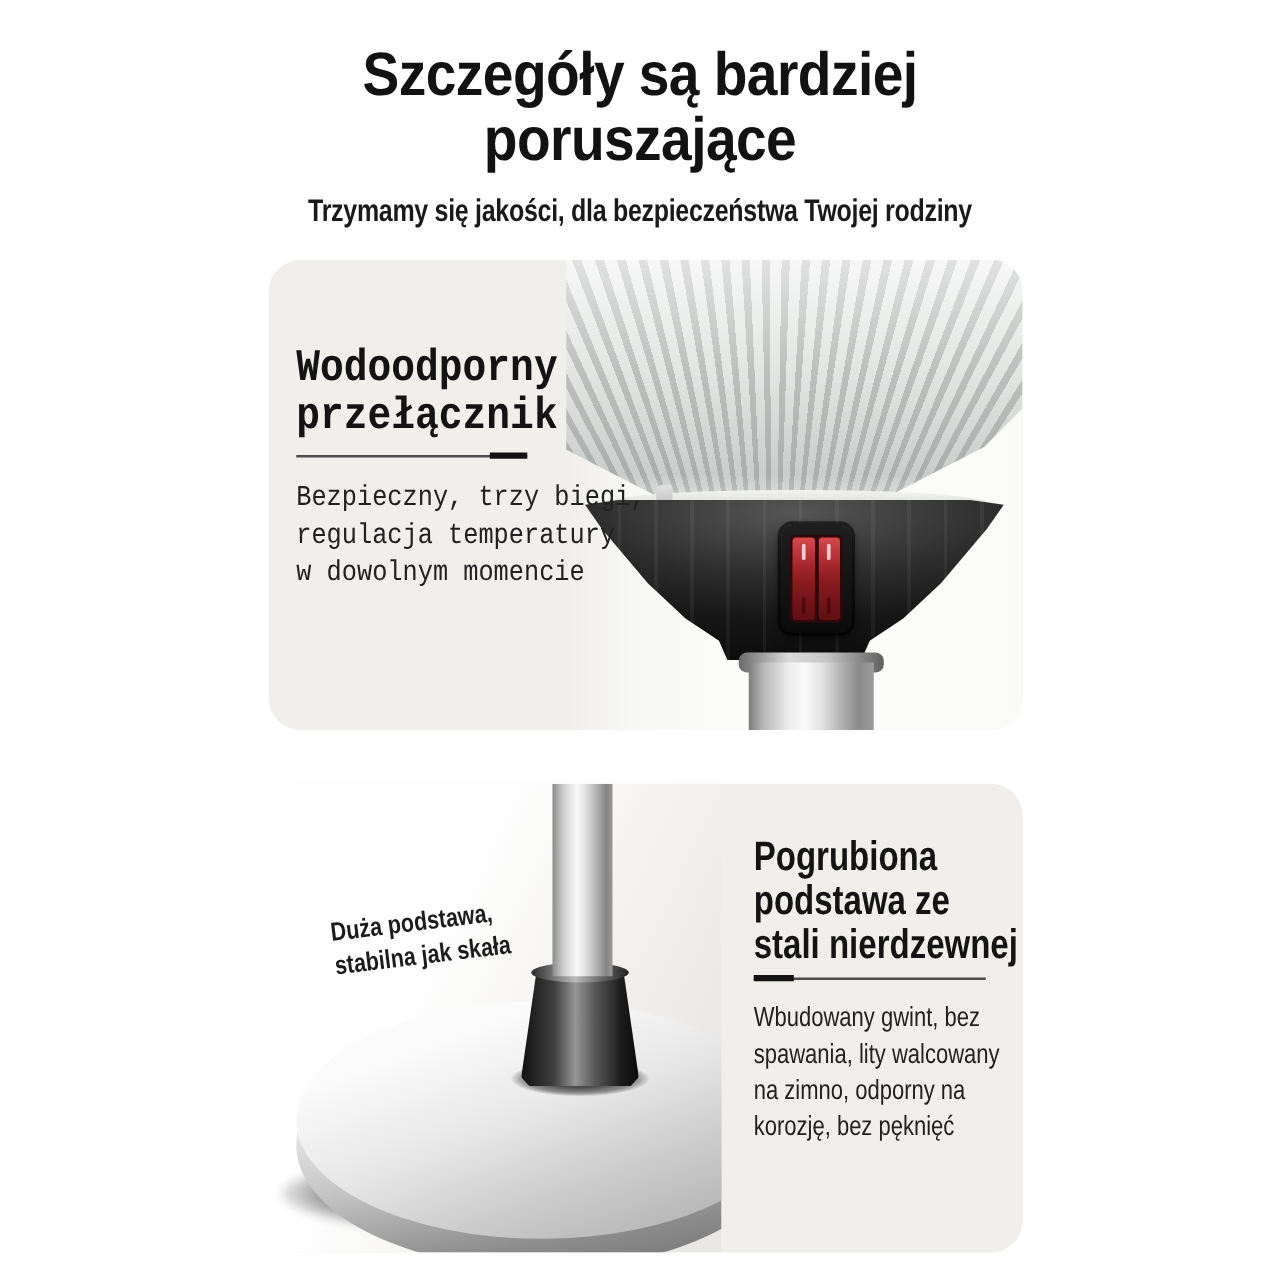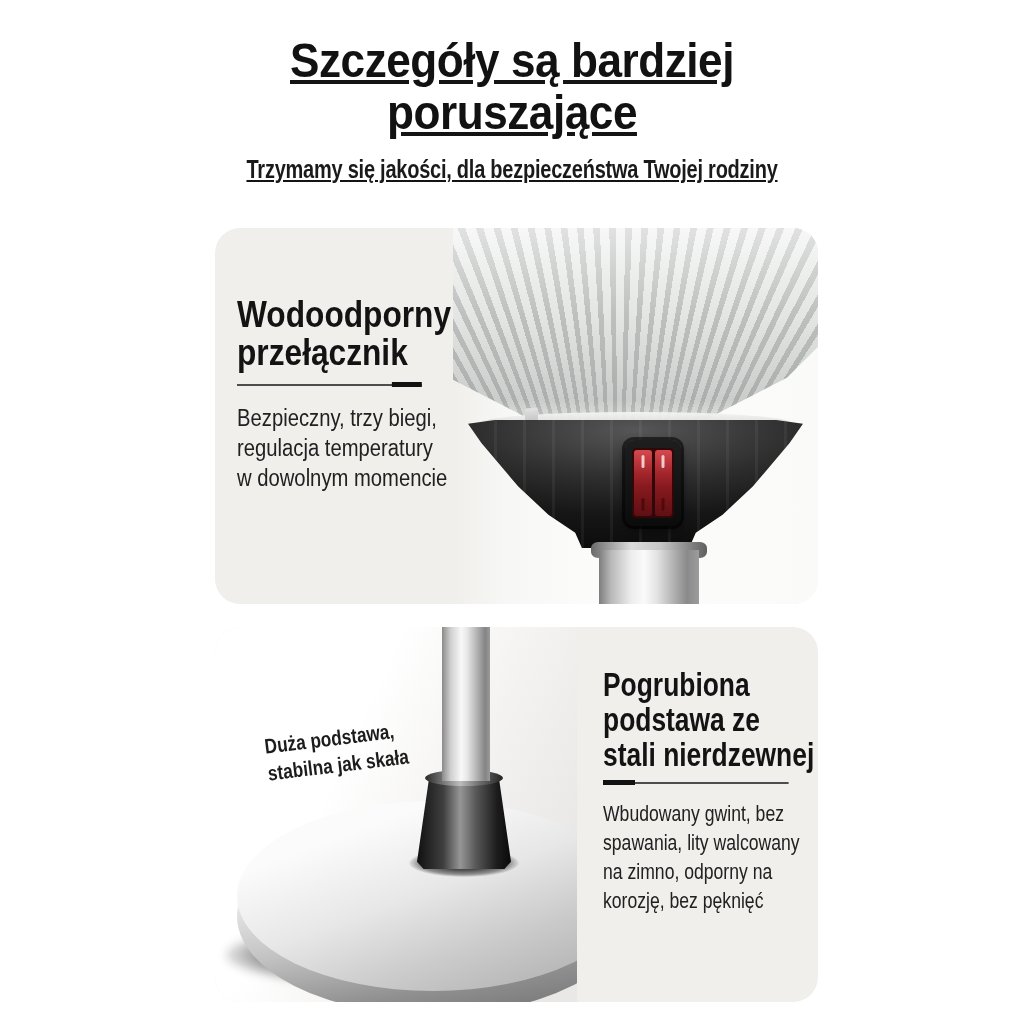--- a/index.html
+++ b/index.html
@@ -2,36 +2,36 @@
 <html><head>
 <meta charset="utf-8">
 <style>
   html,body { margin:0; padding:0; background:#ffffff; }
   .page {
     position:relative; width:1024px; height:1024px; overflow:hidden;
     background:#ffffff; font-family:"Liberation Sans", sans-serif; color:#141414;
   }
 
   
-  .header { position:absolute; top:34px; left:0; width:1024px; text-align:center;text-decoration:underline; }
+  .header { position:absolute; top:34px; left:0; width:1024px; text-align:center; }
   .title {
     margin:0 auto; max-width:660px; font-size:49px; line-height:52px; font-weight:bold;
     color:#121212; letter-spacing:-0.5px; transform:scaleX(0.9); transform-origin:50% 0;
   }
   .subtitle {
     margin:16px auto 0; font-size:25px; line-height:30px; font-weight:bold; color:#1a1a1a;
     letter-spacing:-0.3px; transform:scaleX(0.8); transform-origin:50% 0; white-space:nowrap;
   }
 
   
   .card {
     position:absolute; left:215px; width:603px; border-radius:25px;
     background:#f0efec; overflow:hidden;
   }
-  .card1 { top:228px; height:376px; }
+  .card1 { top:208px; height:376px;font-family:Liberation Mono, monospace; }
   .card2 { top:627px; height:375px; }
 
   .feature-text { position:absolute; transform-origin:0 0; }
   .text1 { left:22px; top:68px; width:260px; transform:scaleX(0.88); }
   .text2 { left:388px; top:40px; width:270px; transform:scaleX(0.8); }
   .feature-heading { font-weight:bold; color:#131313; }
   .text1 .feature-heading { font-size:36px; line-height:38px; }
   .text2 .feature-heading { font-size:33px; line-height:35px; }
   .feature-body { color:#212121; }
   .text1 .feature-body { margin-top:16px; font-size:23px; line-height:30px; }

